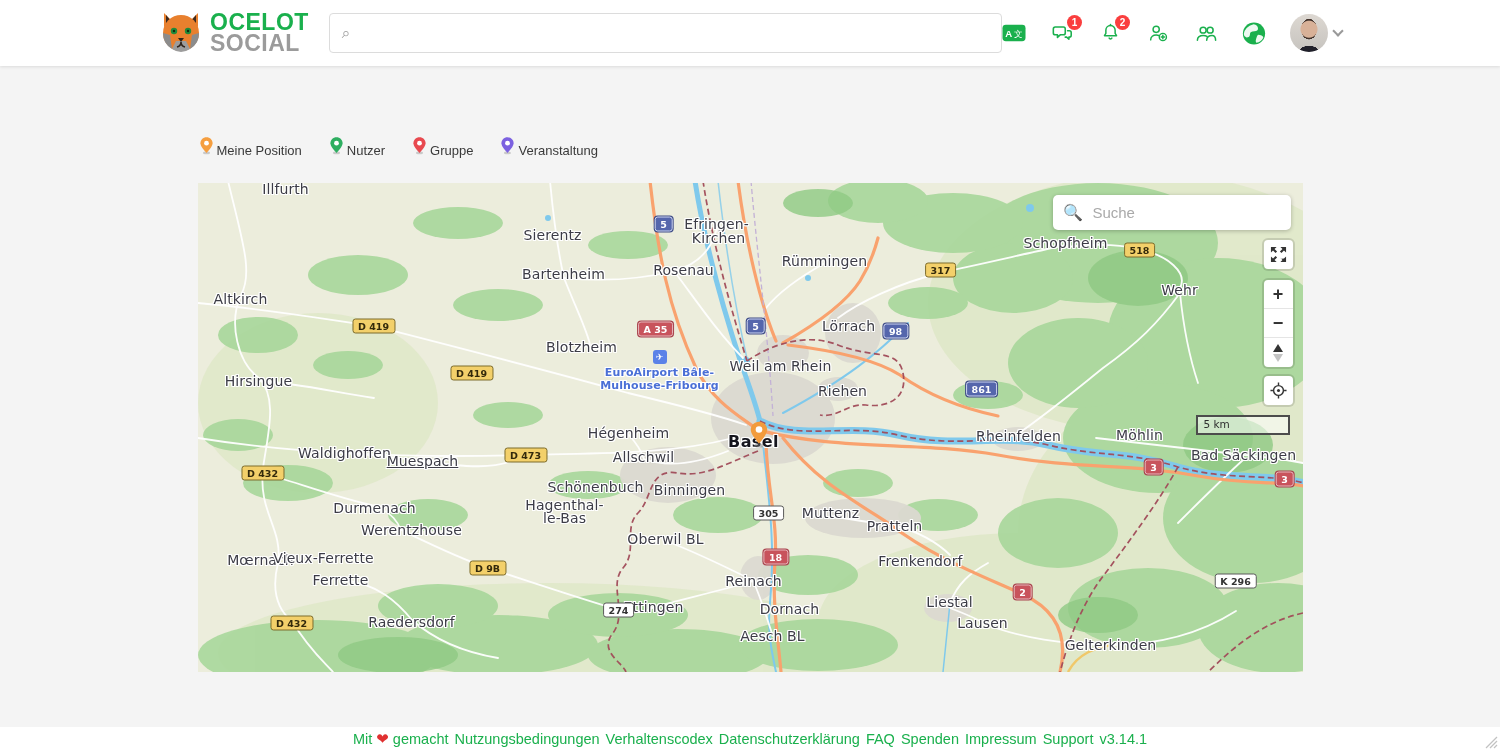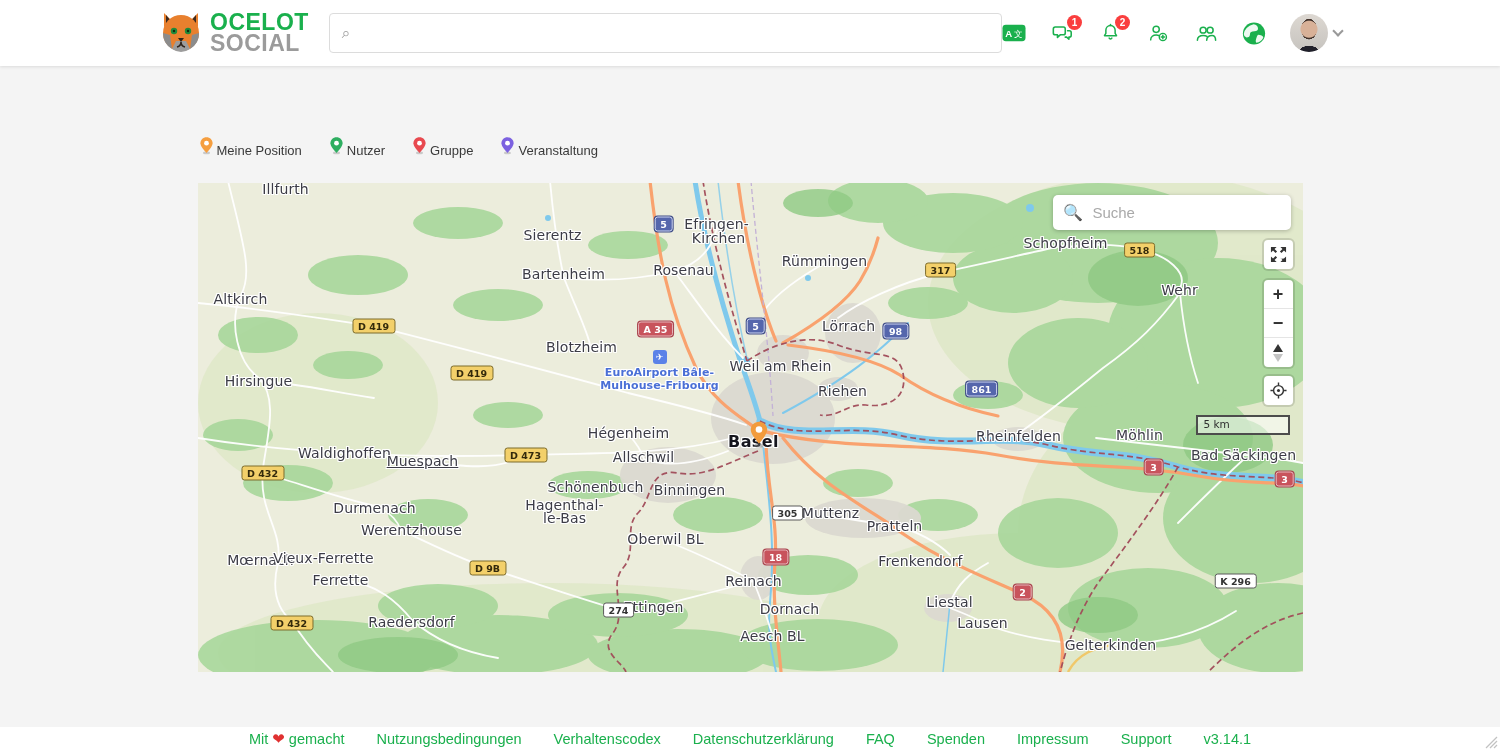--- a/index.html
+++ b/index.html
@@ -77,21 +77,21 @@
   .zoomgroup .ctl-btn:last-child{border-bottom:none}
   .compass{display:flex;flex-direction:column;align-items:center;gap:2px}
   .tri-up{width:0;height:0;border-left:5px solid transparent;border-right:5px solid transparent;border-bottom:8px solid #333}
   .tri-dn{width:0;height:0;border-left:5px solid transparent;border-right:5px solid transparent;border-top:8px solid #c4c4c4}
   .geolocate{top:193px}
   .map-scale{position:absolute;top:232px;right:13px;width:94px;height:20px;z-index:5;
     background:rgba(255,255,255,.55);border:2px solid #4c4c4c;font-size:10.5px;color:#2e2e2e;
     padding:1px 0 0 6px;font-family:"DejaVu Sans",sans-serif}
   
   .footer{position:fixed;left:0;bottom:0;width:100%;height:23px;background:#fff;z-index:30;
-    display:flex;align-items:center;justify-content:center;gap:32px;font-size:14.5px}
+    display:flex;align-items:center;justify-content:center;gap:6px;font-size:14.5px}
   .footer a,.footer .flink{color:#1ab04d;text-decoration:none;cursor:pointer}
   .made{display:flex;align-items:center;gap:4px;color:#1ab04d}
   .heart{color:#e03131;font-size:15px}
   .version{color:#1ab04d}
   .grip{position:fixed;right:2px;bottom:1px;z-index:31}
 </style>
 </head>
 <body>
 
 <div class="header">
@@ -402,21 +402,21 @@
         <div class="shield sh-yellow" style="left: 942px; top: 67px;">518</div>
         <div class="shield sh-blue" style="left: 466px; top: 41px;">5</div>
         <div class="shield sh-blue" style="left: 558px; top: 143px;">5</div>
         <div class="shield sh-blue" style="left: 698px; top: 148px;">98</div>
         <div class="shield sh-blue" style="left: 784px; top: 206px;">861</div>
         <div class="shield sh-red" style="left: 458px; top: 146px;">A 35</div>
         <div class="shield sh-red" style="left: 956px; top: 284px;">3</div>
         <div class="shield sh-red" style="left: 1087px; top: 296px;">3</div>
         <div class="shield sh-red" style="left: 825px; top: 409px;">2</div>
         <div class="shield sh-red" style="left: 578px; top: 374px;">18</div>
-        <div class="shield sh-white" style="left: 590px; top: 330px;">305</div>
+        <div class="shield sh-white" style="left: 571px; top: 330px;">305</div>
         <div class="shield sh-white" style="left: 421px; top: 427px;">274</div>
         <div class="shield sh-white" style="left: 1038px; top: 398px;">K 296</div>
       </div>
 
     <div class="marker" style="left: 561px; top: 266px;">
       <svg width="22" height="30" viewBox="0 0 24 30">
         <ellipse cx="12" cy="27.5" rx="5.5" ry="2.2" fill="rgba(120,120,120,.45)"></ellipse>
         <path d="M12,1.5 C6.8,1.5 3,5.5 3,10.3 C3,14.5 8,20.5 12,25.5 C16,20.5 21,14.5 21,10.3 C21,5.5 17.2,1.5 12,1.5 Z" fill="#f29b3c"></path>
         <circle cx="12" cy="10" r="3.6" fill="#fff"></circle>
       </svg>

